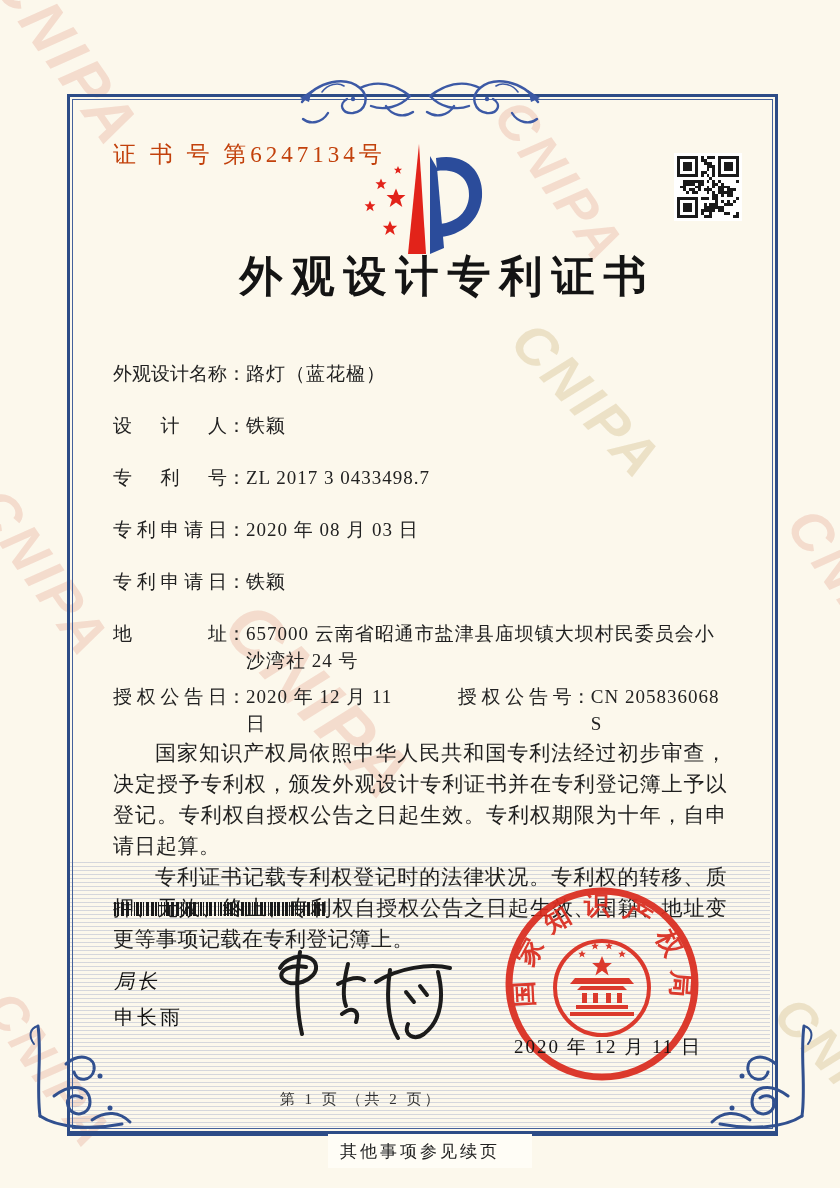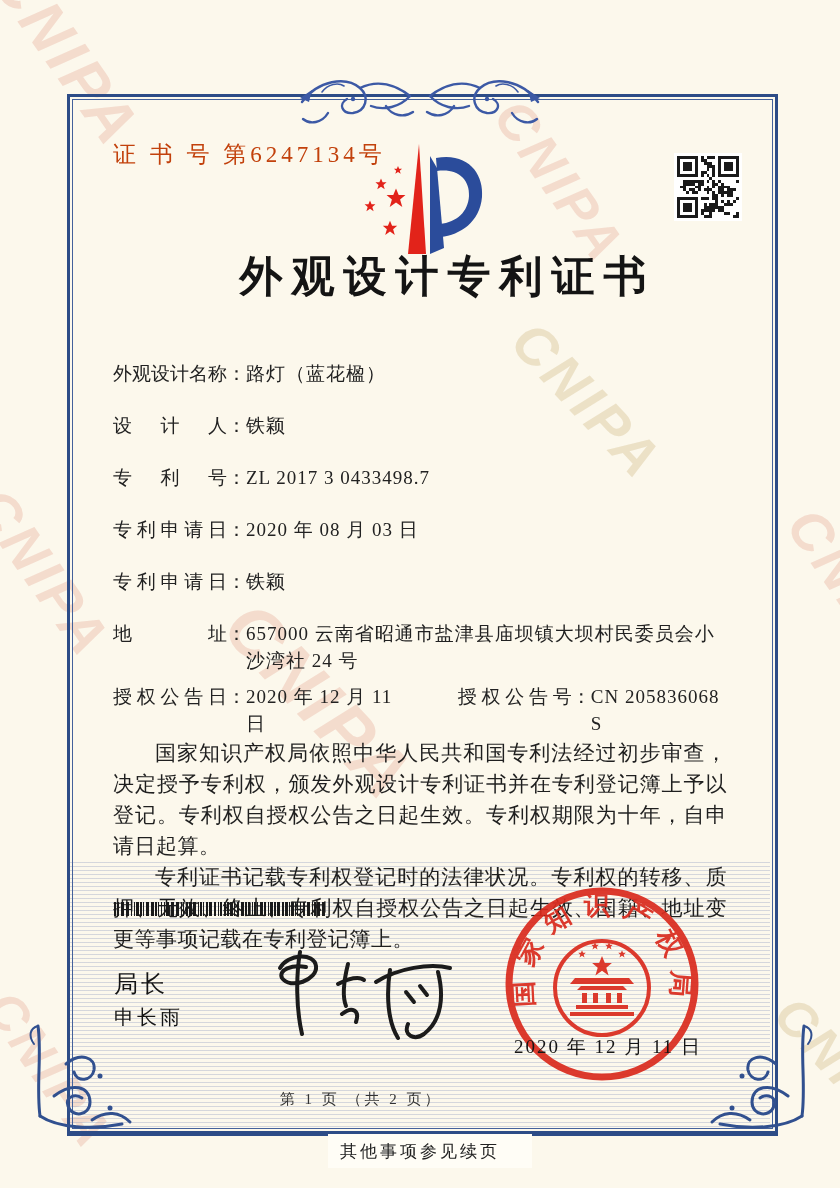--- a/index.html
+++ b/index.html
@@ -48,21 +48,21 @@
   .flabel{display:inline-block;width:114px;text-align-last:justify;text-align:justify;white-space:nowrap;flex:0 0 114px;}
   .colon{flex:0 0 auto;}
   .fvalue{display:inline-block;max-width:478px;letter-spacing:1px;}
   .pair2{margin-left:42px;display:flex;justify-content:space-between;}
 
   .paragraphs{position:absolute;left:113px;top:700px;width:614px;font-size:21px;
      line-height:31px;text-align:justify;color:#1f1f1f;margin-top:38px;}
   .paragraphs p{margin:0;text-indent:2em;letter-spacing:0.5px;}
 
   .barcode{position:absolute;left:114px;top:902px;}
-  .officer-title{position:absolute;left:114px;top:968px;font-size:24px;letter-spacing:3px;color:#141414;}
+  .officer-title{position:absolute;left:114px;top:968px;font-size:20px;letter-spacing:3px;color:#141414;font-style:italic;}
   .officer-name{position:absolute;left:114px;top:1004px;font-size:20px;letter-spacing:3px;color:#141414;}
   .signature{position:absolute;left:252px;top:936px;}
 
   .seal{position:absolute;left:502px;top:884px;z-index:6;}
   .seal-date{position:absolute;left:514px;top:1034px;z-index:7;font-size:19px;letter-spacing:2px;color:#161616;}
 
   .page-indicator{position:absolute;left:67px;top:1090px;width:588px;text-align:center;
      font-size:15px;letter-spacing:3px;color:#333;}
   .note-band{position:absolute;left:328px;top:1134px;width:204px;height:34px;background:#fffdf6;z-index:4;}
   .continuation-note{position:absolute;left:0;top:1140px;width:840px;text-align:center;

